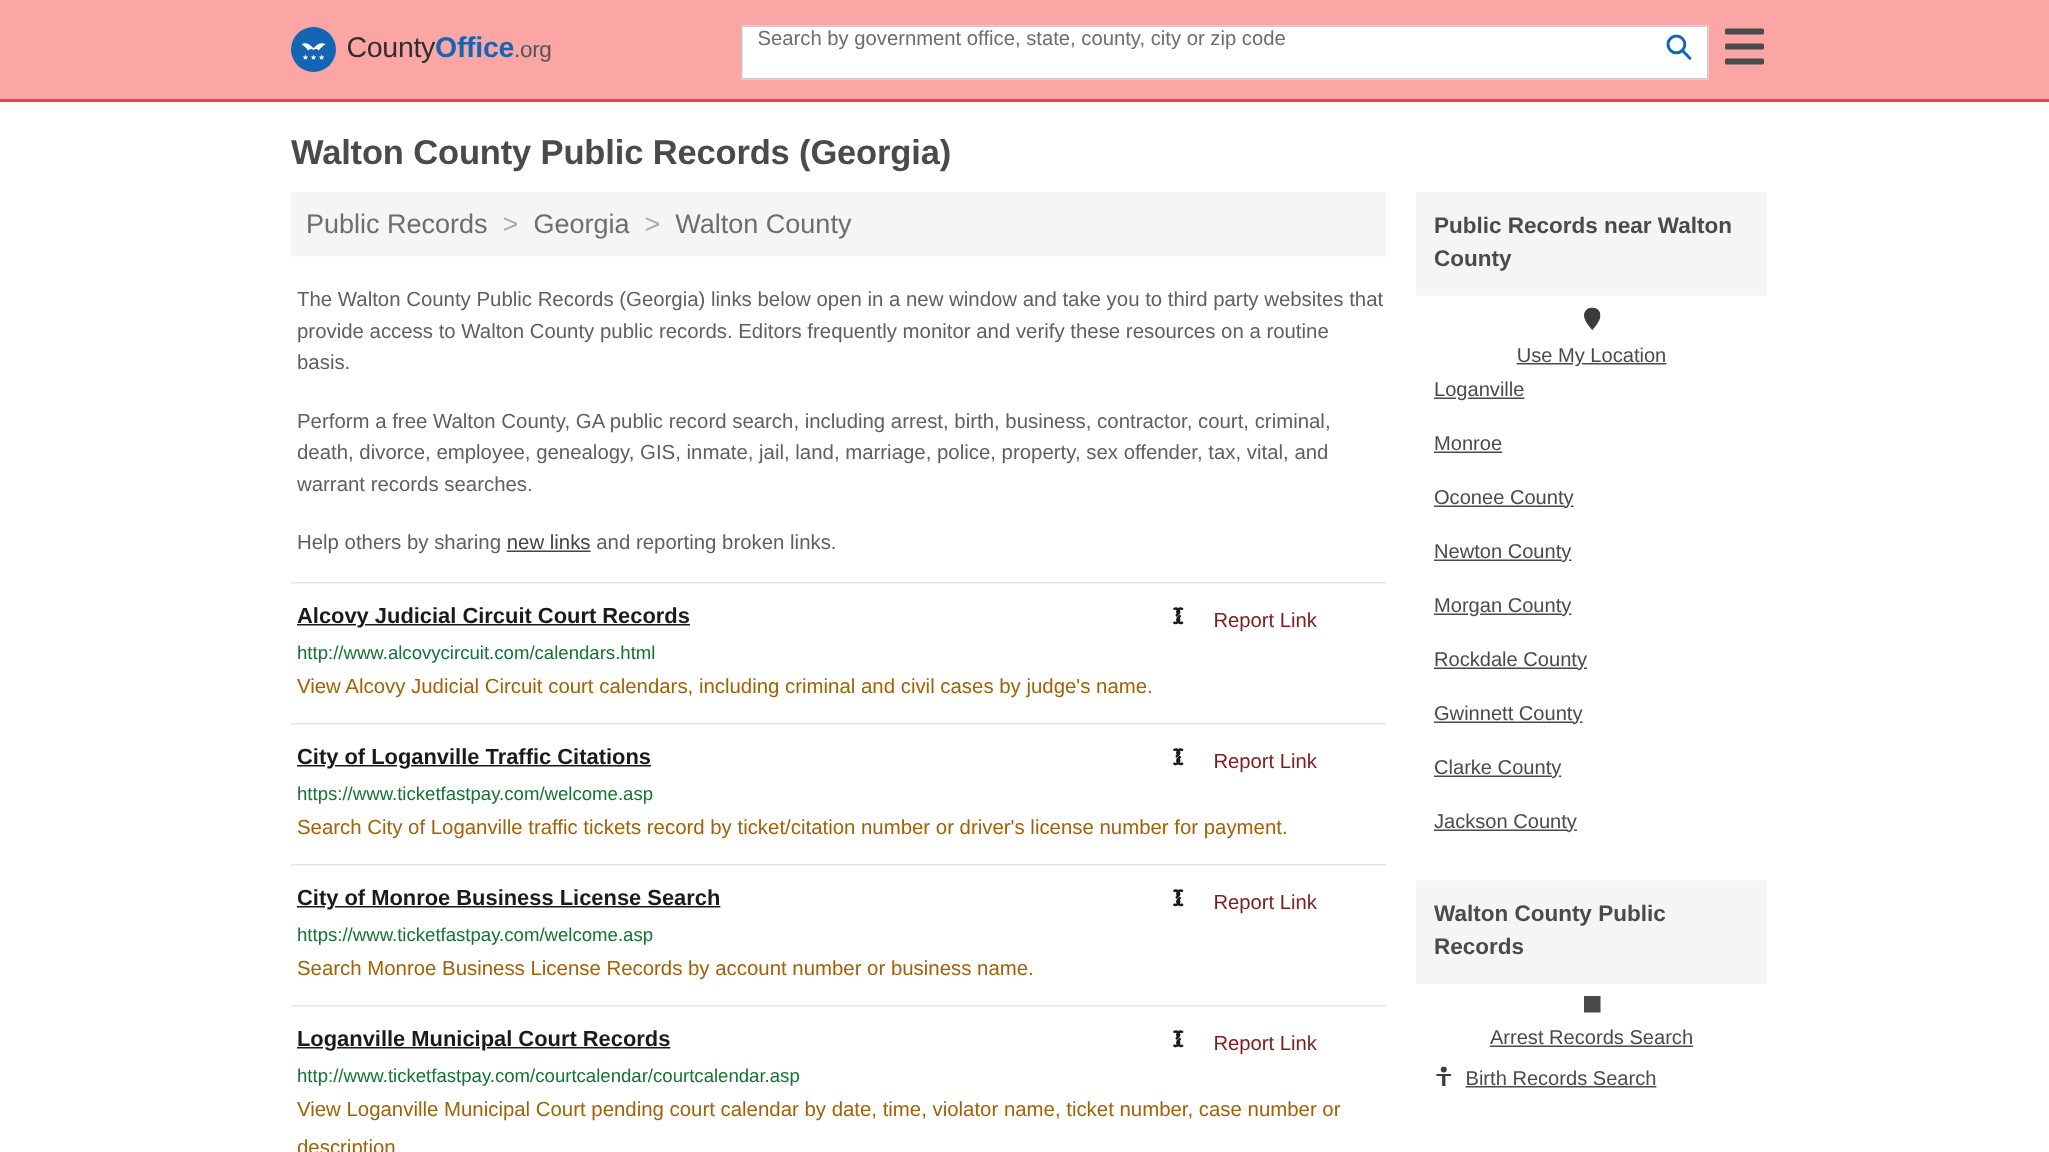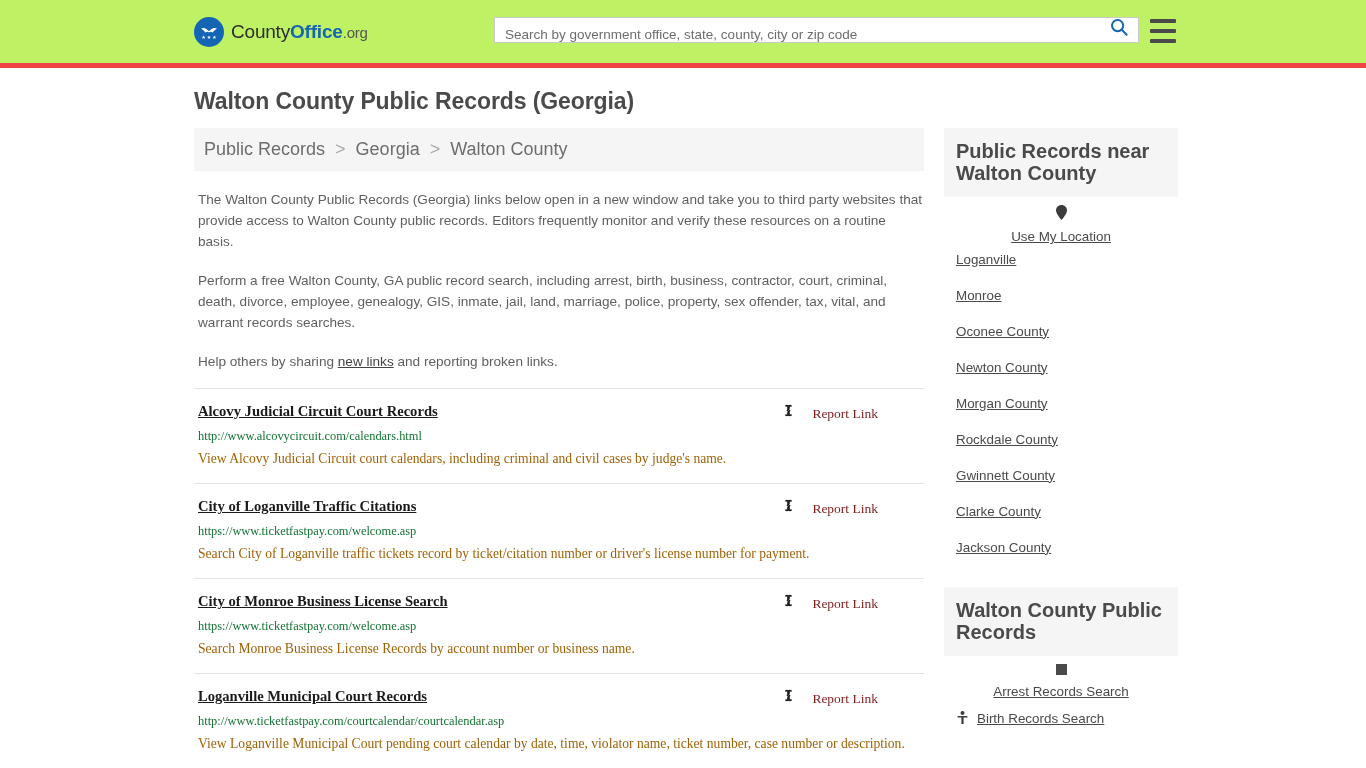--- a/index.html
+++ b/index.html
@@ -7,22 +7,22 @@
     margin: 0; padding: 0;
     width: 1366px; height: 768px;
     overflow: hidden;
     background: #ffffff;
     font-family: "Liberation Sans", sans-serif;
   }
 
   
   .site-header {
     height: 68px;
-    background: #bef264;
-    border-bottom: 5px solid #ef4444;
+    background: #fca5a5;
+    border-bottom: 2px solid #ef4444;
     display: flex;
     align-items: center;
     position: relative;
   }
   .brand {
     display: flex;
     align-items: center;
     margin-left: 194px;
     text-decoration: none;
     cursor: pointer;
@@ -44,25 +44,25 @@
   }
   .brand-text .accent { color: #1565b5; font-weight: bold; }
   .brand-text .bold-1 { font-weight: normal; }
   .brand-text .tld { font-size: 15px; color: #555; }
 
   .search-wrap {
     position: absolute;
     left: 494px;
     top: 17px;
     width: 645px;
-    height: 26px;
+    height: 36px;
     background: #ffffff;
     border: 1px solid #c9c9c9;
     display: flex;
-    align-items: flex-end;
+    align-items: flex-start;
     gap: 44px;
   }
   .search-input {
     flex: 1;
     border: 0;
     outline: none;
     font-family: "Liberation Sans", sans-serif;
     font-size: 13.5px;
     color: #333;
     padding: 0 10px;
@@ -134,21 +134,20 @@
     color: #444;
     text-decoration: underline;
     cursor: pointer;
   }
 
   
   .listing {
     border-top: 1px solid #e4e4e4;
     padding: 13px 0 12px 4px;
     position: relative;
-    font-family: Liberation Serif, serif;
   }
   .listing:first-of-type { border-top: 1px solid #e4e4e4; }
   .listing-head {
     display: flex;
     justify-content: space-between;
     align-items: flex-start;
   }
   .listing-title {
     font-size: 14.6px;
     font-weight: bold;
@@ -178,21 +177,21 @@
     font-size: 13.6px;
     color: #a16207;
     line-height: 25px;
     margin-top: 2px;
   }
 
   
   .side-box-head {
     background: #f5f5f5;
     padding: 12px 12px 13px 12px;
-    font-size: 20px;
+    font-size: 15px;
     font-weight: bold;
     color: #4a4a4a;
     line-height: 22px;
   }
   .side-list { margin: 0; padding: 0; list-style: none; }
   .side-list li {
     padding: 0 12px;
     height: 36px;
     display: flex;
     align-items: center;

